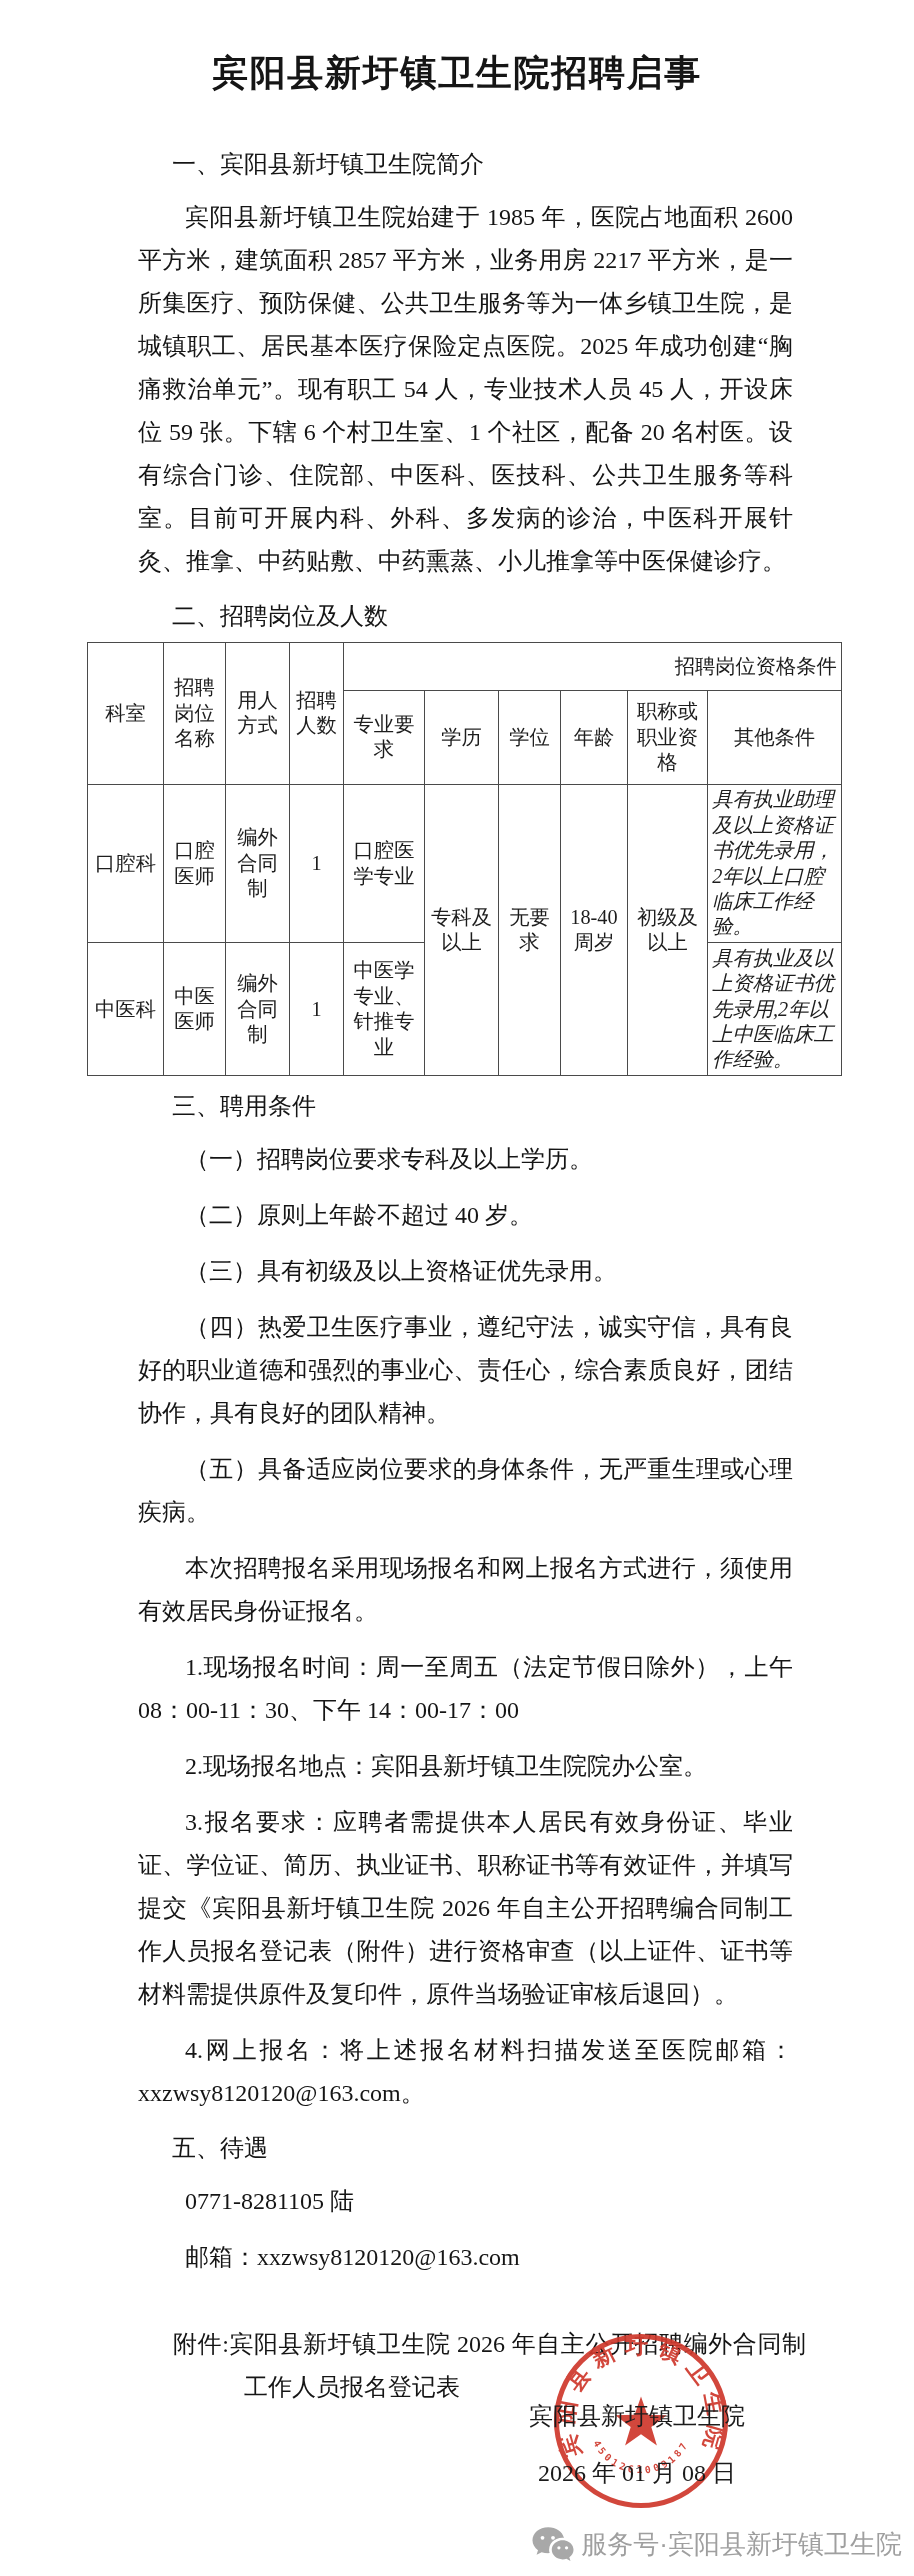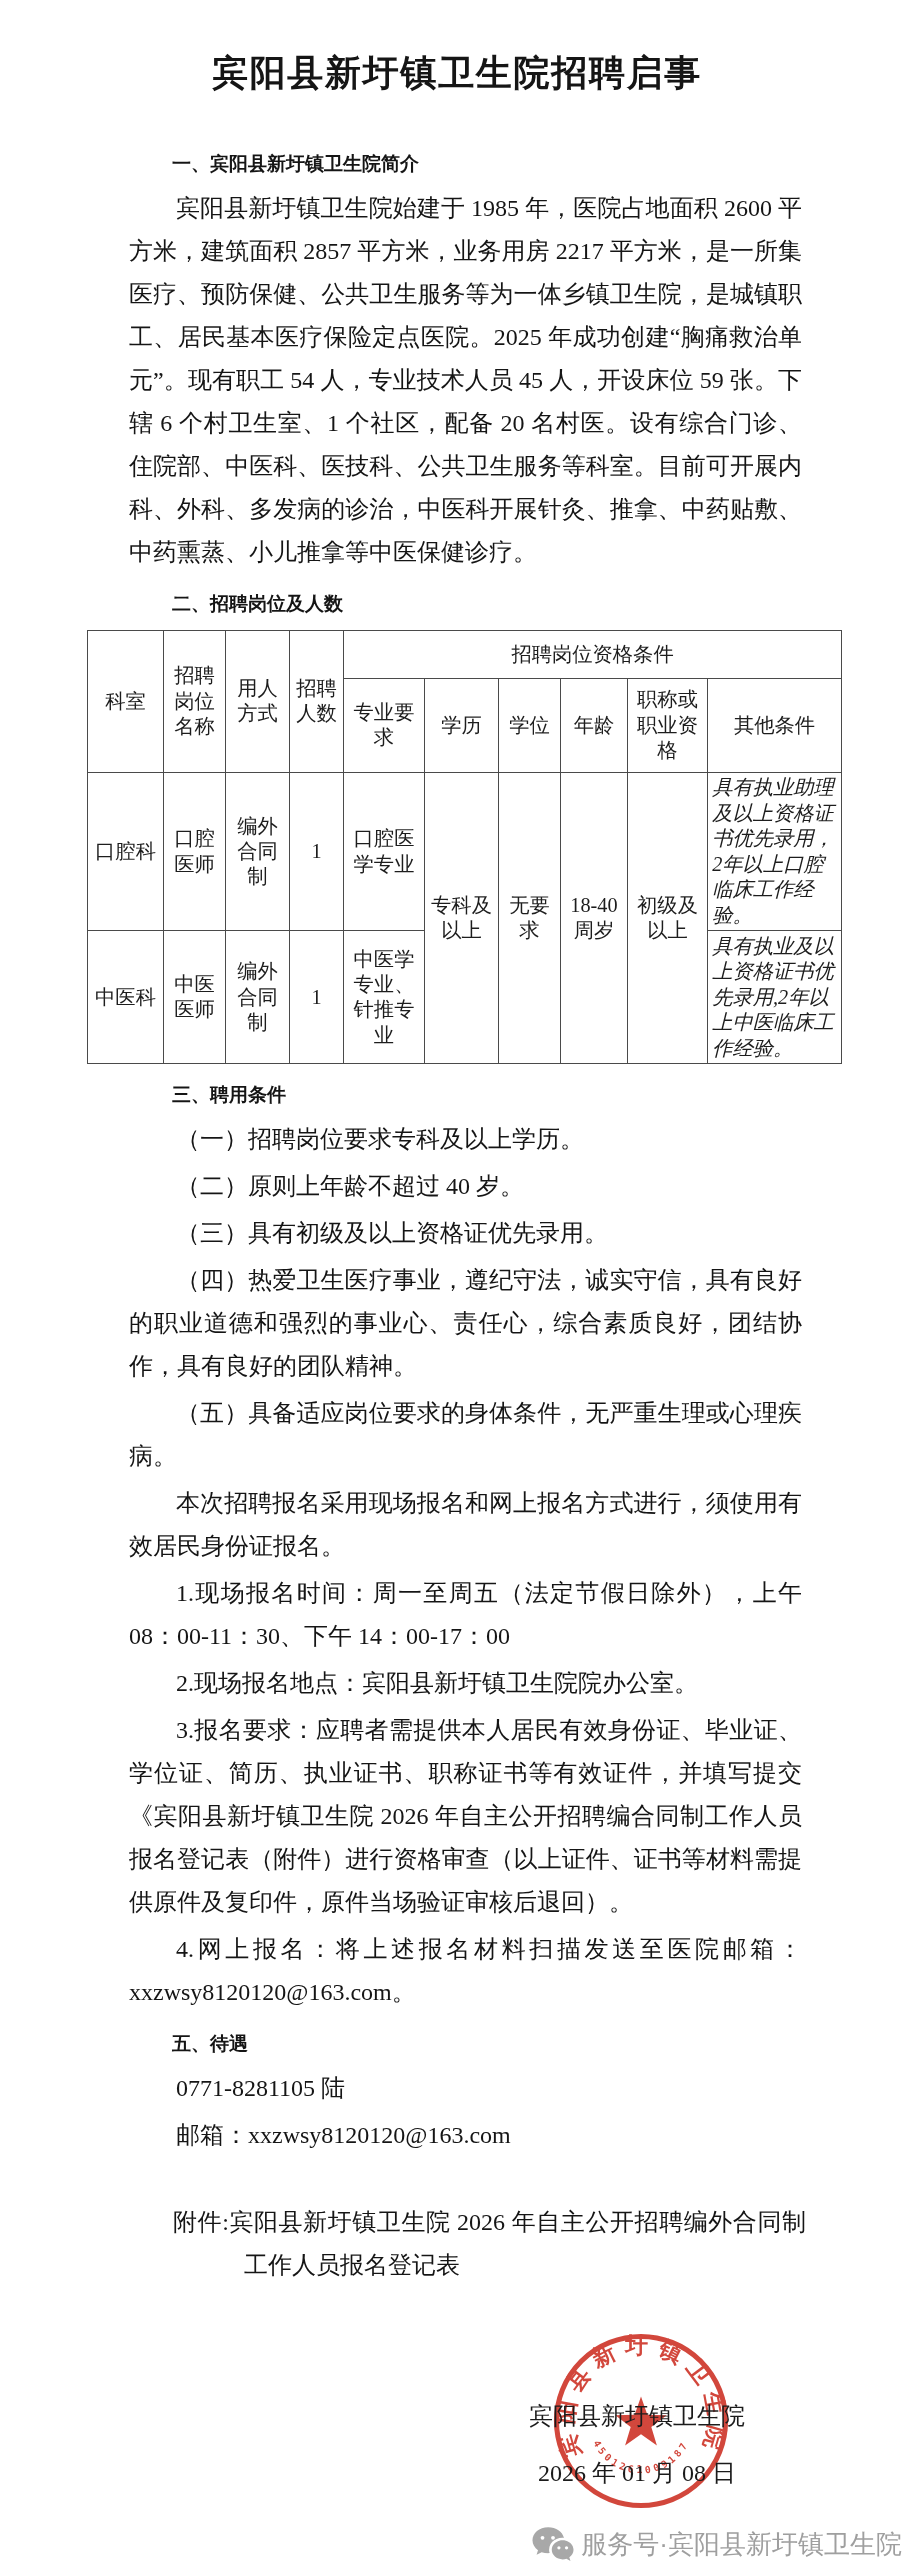--- a/index.html
+++ b/index.html
@@ -21,43 +21,43 @@
     font-size:36px;line-height:44px;
     letter-spacing:1.7px;
   }
   .content{
     padding:0 108px 0 125px;
     font-size:24px;line-height:43px;
     text-align:justify;
   }
   .sec-heading{
     font-family:"Liberation Sans","DejaVu Sans",sans-serif;
-    font-weight:700;
-    font-size:19px;line-height:39px;
+    font-weight:400;
+    font-size:24px;line-height:39px;
     text-indent:47px;
     margin-top:10.2px;
   }
   .sec-heading.first{margin-top:49px;}
-  .body-p{margin:4px;text-indent:47px;}
+  .body-p{margin:13px;text-indent:47px;}
   table.recruit{
     border-collapse:collapse;
     table-layout:fixed;
     width:753px;
     margin:6.8px 0 8.5px -38px;
     font-size:20.3px;line-height:25.4px;
     text-align:center;
     color:#1d1d1d;
   }
   table.recruit td{
     border:1.7px solid #4a4a4a;
     padding:2.5px 4.2px;
     vertical-align:middle;
     overflow:hidden;
   }
-  td.group-hd{height:42px;}
+  td.group-hd{height:42px;text-align:right;}
   tr.tier2 td{height:88px;}
   tr.datarow td{height:119px;}
   td.oth{text-align:left;padding:3.4px 7.6px;font-style:italic;}
   .attachment{
     margin:44px 0 0 0;
     padding-left:119px;
     text-indent:-71px;
   }
   .signature{
     position:absolute;

